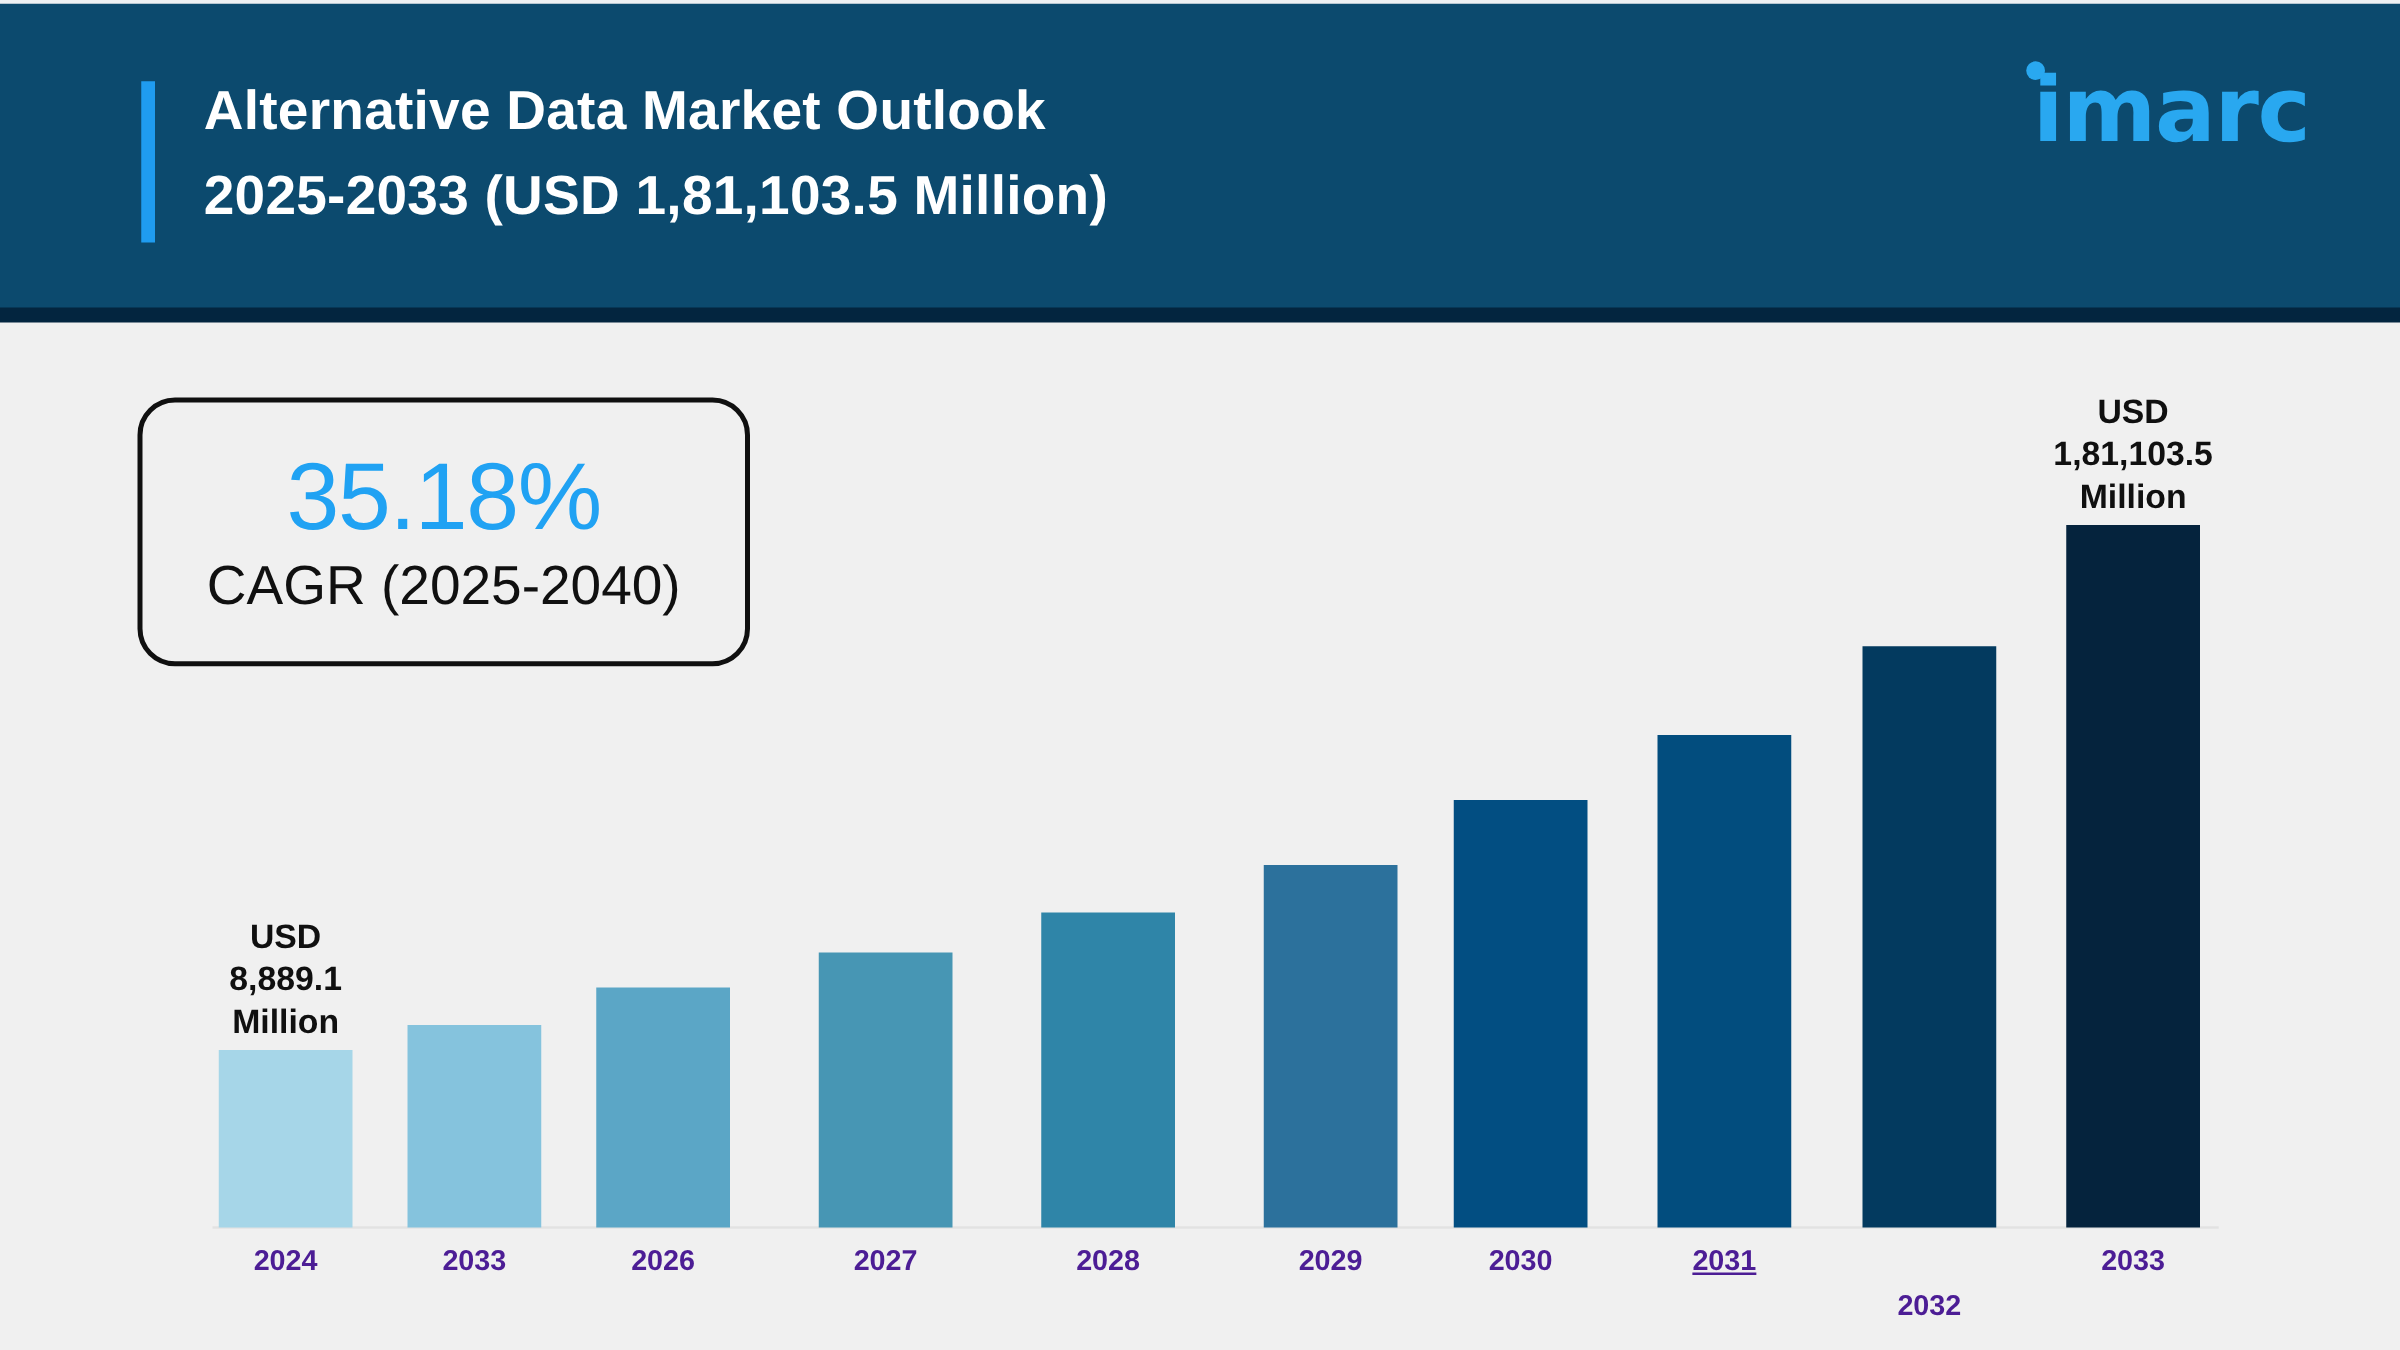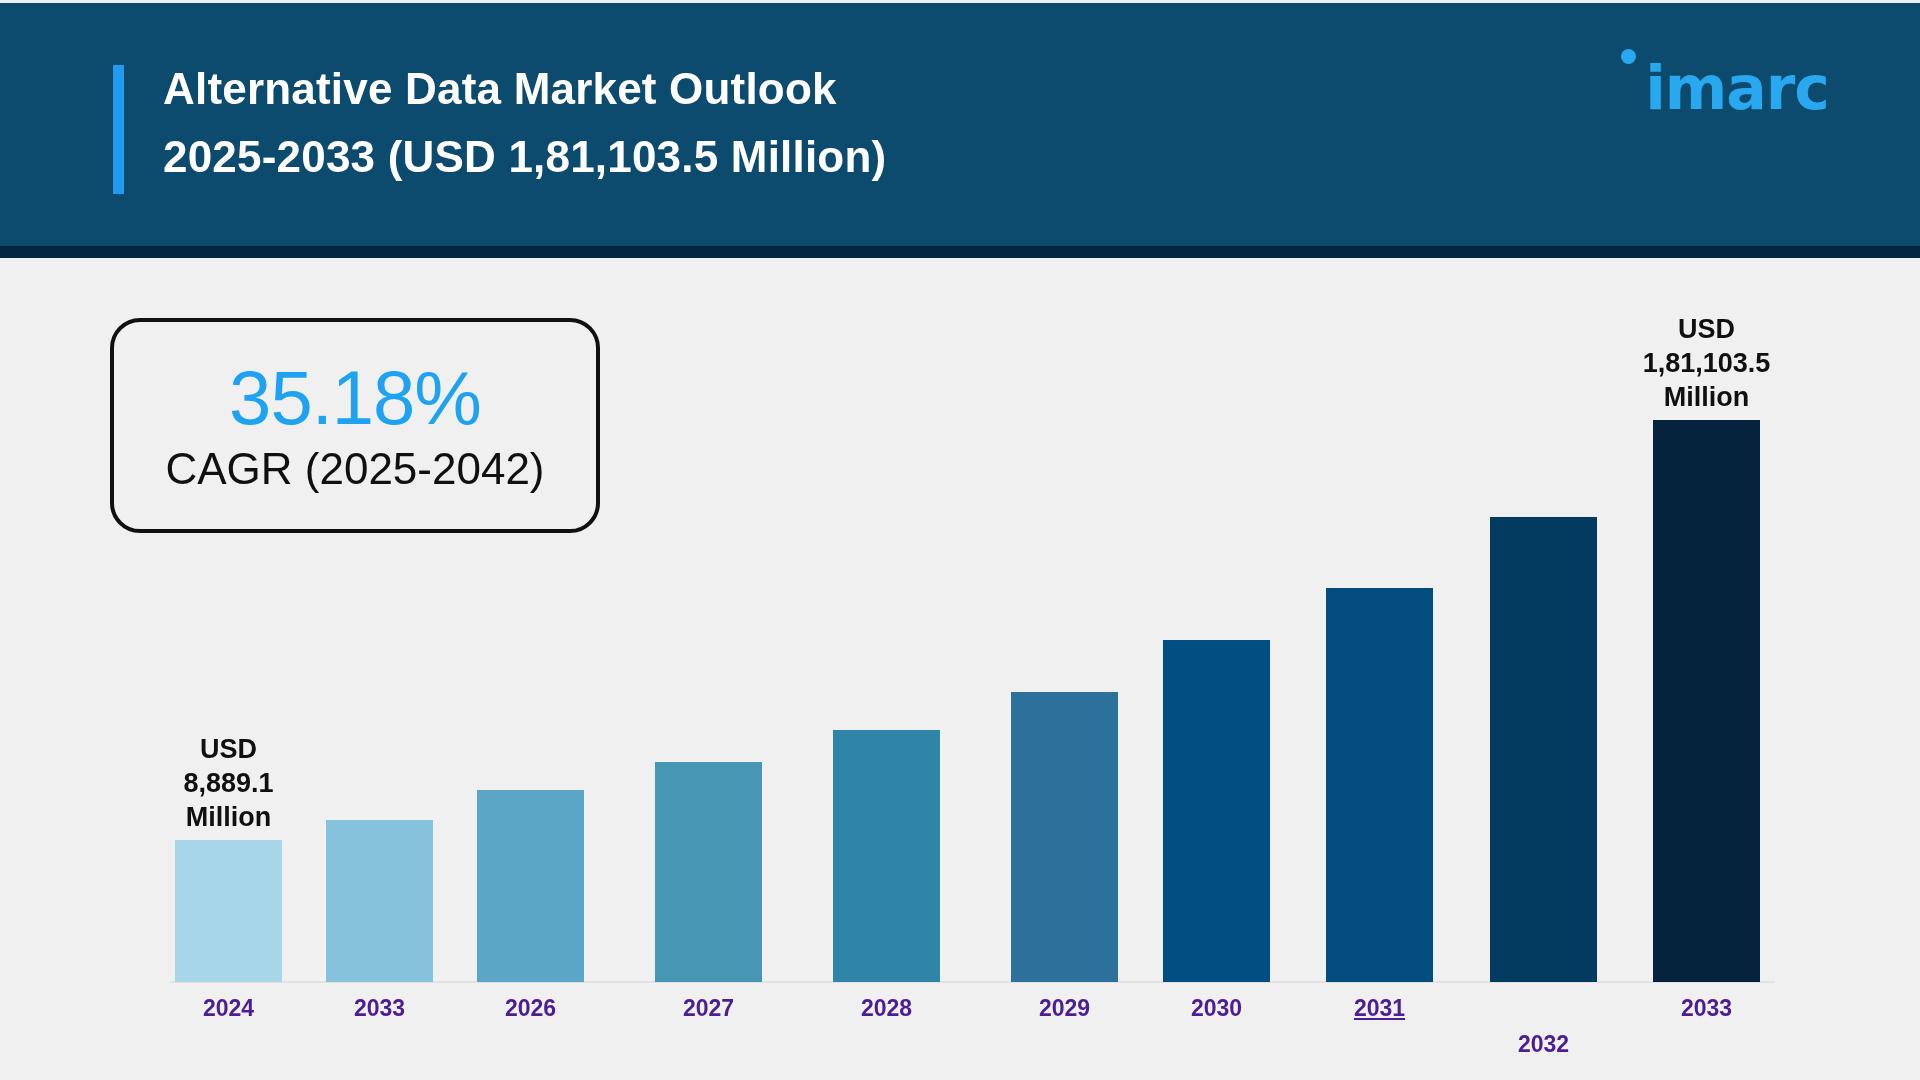--- a/index.html
+++ b/index.html
@@ -44,21 +44,21 @@
 
   
   #logo {
     position:absolute; right:48px; top:48px;
     width:270px; height:110px;
     text-align:center;
   }
   #logo-wordmark {
     position:relative;
     color:#29a8f0;
-    font-size:60px;
+    font-size:72px;
     font-weight:bold;
     line-height:74px;
     letter-spacing:-1px;
     font-family:"DejaVu Sans", sans-serif;
   }
   #logo-dot {
     position:absolute;
     left:50%; margin-left:-116px; top:-2px;
     width:15px; height:15px; border-radius:50%;
     background:#29a8f0;
@@ -147,21 +147,21 @@
       <span id="logo-dot"></span>
       <span>imarc</span>
     </div>
   </div>
 
   <div id="header-underline"></div>
 </div>
 
 <div id="cagr-box">
   <div id="cagr-value">35.18%</div>
-  <div id="cagr-label">CAGR (2025-2042)</div>
+  <div id="cagr-label">CAGR (2025-2040)</div>
 </div>
 
 <div id="chart-area">
   <div id="axis-line"></div>
   <div id="bars-container">
       <div class="bar" style="left: 175px; width: 107px; height: 142px;">
         <div class="bar-rect" style="background: rgb(166, 214, 232);"></div>
         <div class="bar-value-label" style="bottom: 148px;">
           <div>USD</div>
           <div>8,889.1</div>

